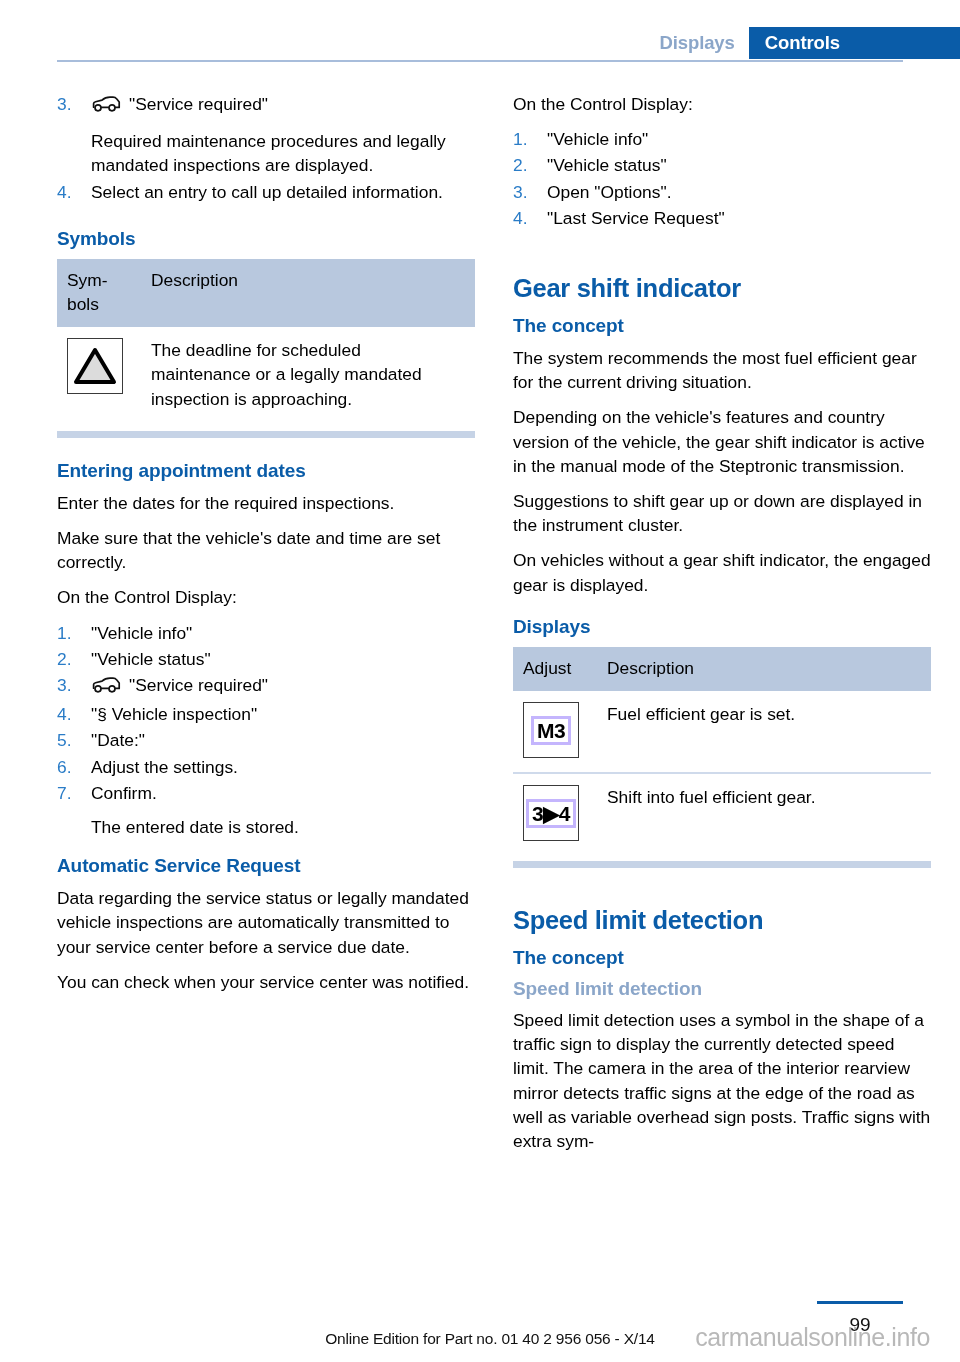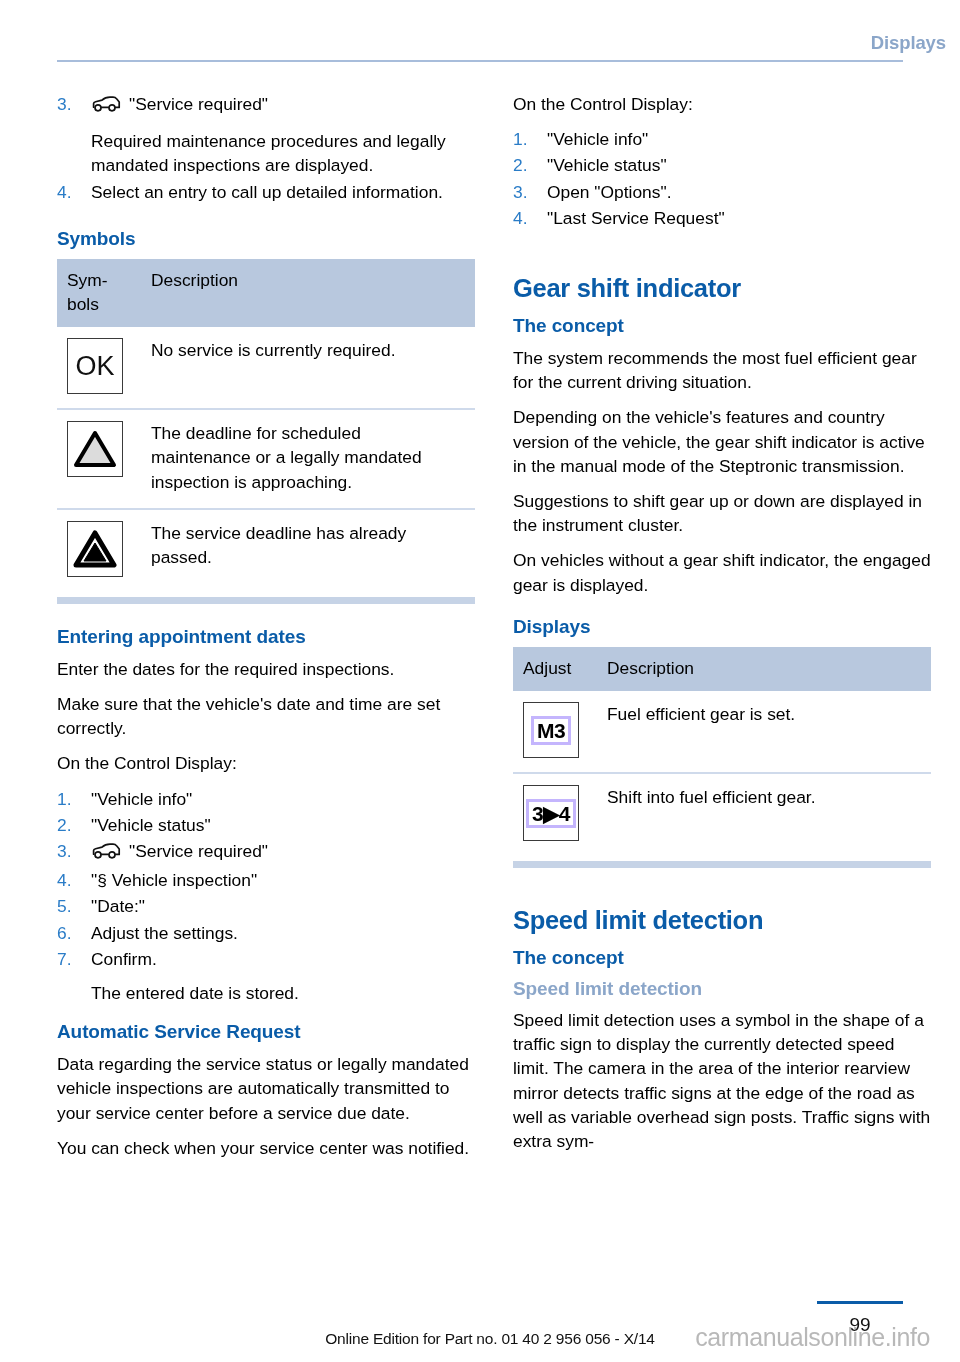--- a/index.html
+++ b/index.html
@@ -248,20 +248,21 @@
     letter-spacing: -0.4px;
     white-space: nowrap;
   }
 </style>
 </head>
 <body>
 
 <div class="page-header">
   <div class="header-tabs">
     <div class="tab-inactive">Displays</div>
+    <div class="tab-active">Controls</div>
   </div>
   <div class="header-rule"></div>
 </div>
 
 <div class="columns">
 
   <div class="col">
 
     <ol class="steps">
       <li>
@@ -294,45 +295,26 @@
       <thead>
         <tr>
           <th class="col-sym">Sym-bols</th>
           <th>Description</th>
         </tr>
       </thead>
       <tbody>
         <tr>
           <td class="sym-cell">
             <div class="sym-box">
-              <span class="sym-ok">OK</span>
-            </div>
-          </td>
-          <td>No service is currently required.</td>
-        </tr>
-        <tr>
-          <td class="sym-cell">
-            <div class="sym-box">
               <svg width="44" height="38" viewBox="0 0 44 38" aria-hidden="true">
                 <polygon points="22,3 41,35 3,35" fill="#dcdcdc" stroke="#000" stroke-width="4" stroke-linejoin="round"></polygon>
               </svg>
             </div>
           </td>
           <td>The deadline for scheduled maintenance or a legally mandated inspection is approaching.</td>
-        </tr>
-        <tr>
-          <td class="sym-cell">
-            <div class="sym-box">
-              <svg width="44" height="38" viewBox="0 0 44 38" aria-hidden="true">
-                <polygon points="22,3 41,35 3,35" fill="#ffffff" stroke="#000" stroke-width="5" stroke-linejoin="round"></polygon>
-                <polygon points="22,13 33,31 11,31" fill="#000" stroke="#000" stroke-width="1" stroke-linejoin="round"></polygon>
-              </svg>
-            </div>
-          </td>
-          <td>The service deadline has already passed.</td>
         </tr>
       </tbody>
     </table>
     <div class="table-end-bar"></div>
 
     <h3 class="sub-title">Entering appointment dates</h3>
     <p class="para">Enter the dates for the required inspections.</p>
     <p class="para">Make sure that the vehicle's date and time are set correctly.</p>
     <p class="para">On the Control Display:</p>
 

